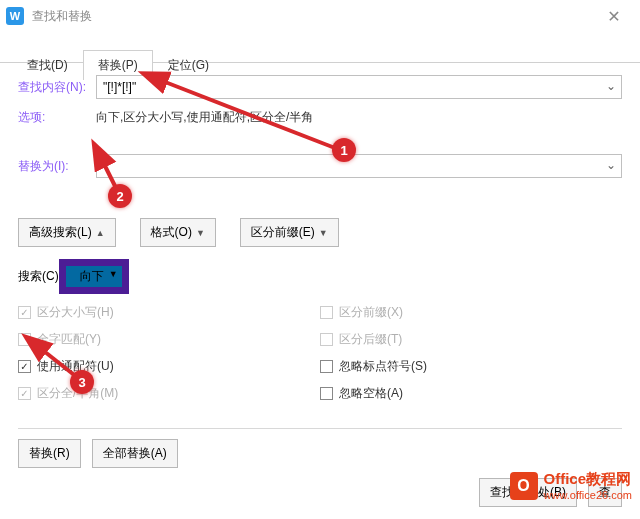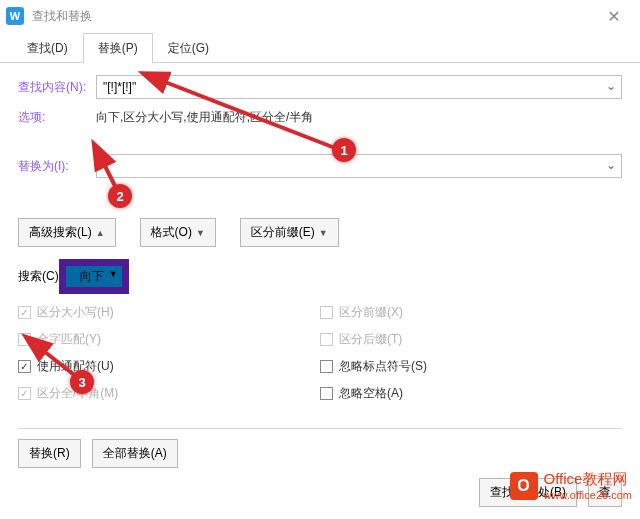--- a/index.html
+++ b/index.html
@@ -4,21 +4,21 @@
 <style>
 * { box-sizing: border-box; margin: 0; padding: 0; font-family: "Microsoft YaHei", sans-serif; font-size: 12px; }
 body { background: #fff; width: 640px; height: 519px; position: relative; overflow: hidden; }
 
 .titlebar { height: 32px; display: flex; align-items: center; padding: 0 6px; color: #666; }
 .app-icon { width: 18px; height: 18px; background: #2b97e8; border-radius: 3px; display: flex; align-items: center; justify-content: center; color: #fff; font-weight: bold; font-size: 11px; margin-right: 8px; }
 .title { flex: 1; color: #888; }
 .close-btn { width: 40px; height: 30px; display: flex; align-items: center; justify-content: center; color: #888; font-size: 16px; cursor: pointer; }
 
 .tabs { display: flex; border-bottom: 1px solid #d0d0d0; padding: 0 12px; }
-.tab { padding: 6px 14px; border: 1px solid transparent; border-bottom: none; color: #333; position: relative; top: 1px; cursor: pointer; }
+.tab { padding: 6px 14px; border: 1px solid transparent; border-bottom: none; color: #333; position: relative; top: 18px; cursor: pointer; }
 .tab.active { border-color: #d0d0d0; background: #fff; }
 
 .body { padding: 12px 18px; }
 .row { display: flex; align-items: center; margin-bottom: 8px; }
 .label { width: 78px; color: #8b5cf6; }
 .input { flex: 1; height: 24px; border: 1px solid #c0c0c0; padding: 2px 6px; background: #fff; }
 .select-wrap { position: relative; flex: 1; display: flex; }
 .select-wrap .caret { position: absolute; right: 6px; top: 4px; color: #666; pointer-events: none; }
 .opts-text { color: #333; padding: 2px 0; }
 
@@ -41,21 +41,21 @@
 .sep { border-top: 1px solid #d8d8d8; margin-bottom: 10px; }
 .footer-row { display: flex; gap: 11px; }
 .footer-row.right { justify-content: flex-end; margin-top: 10px; }
 
 
 .bubble { position: absolute; width: 24px; height: 24px; background: #d8282c; border-radius: 50%; color: #fff; font-size: 13px; font-weight: bold; display: flex; align-items: center; justify-content: center; box-shadow: 0 0 4px rgba(216,40,44,.6); }
 .arrow-svg { position: absolute; top: 0; left: 0; pointer-events: none; }
 
 .watermark { position: absolute; right: 8px; bottom: 18px; display: flex; align-items: center; gap: 6px; }
 .wm-icon { width: 28px; height: 28px; background: #e6411a; border-radius: 4px; display: flex; align-items: center; justify-content: center; color: #fff; font-weight: bold; font-size: 16px; }
-.wm-text .l1 { color: #e6411a; font-size: 15px; font-weight: normal; }
+.wm-text .l1 { color: #e6411a; font-size: 15px; font-weight: bold; }
 .wm-text .l2 { color: #e6411a; font-size: 11px; }
 </style>
 </head>
 <body>
 
 <div class="titlebar">
   <div class="app-icon">W</div>
   <div class="title">查找和替换</div>
   <div class="close-btn">✕</div>
 </div>

